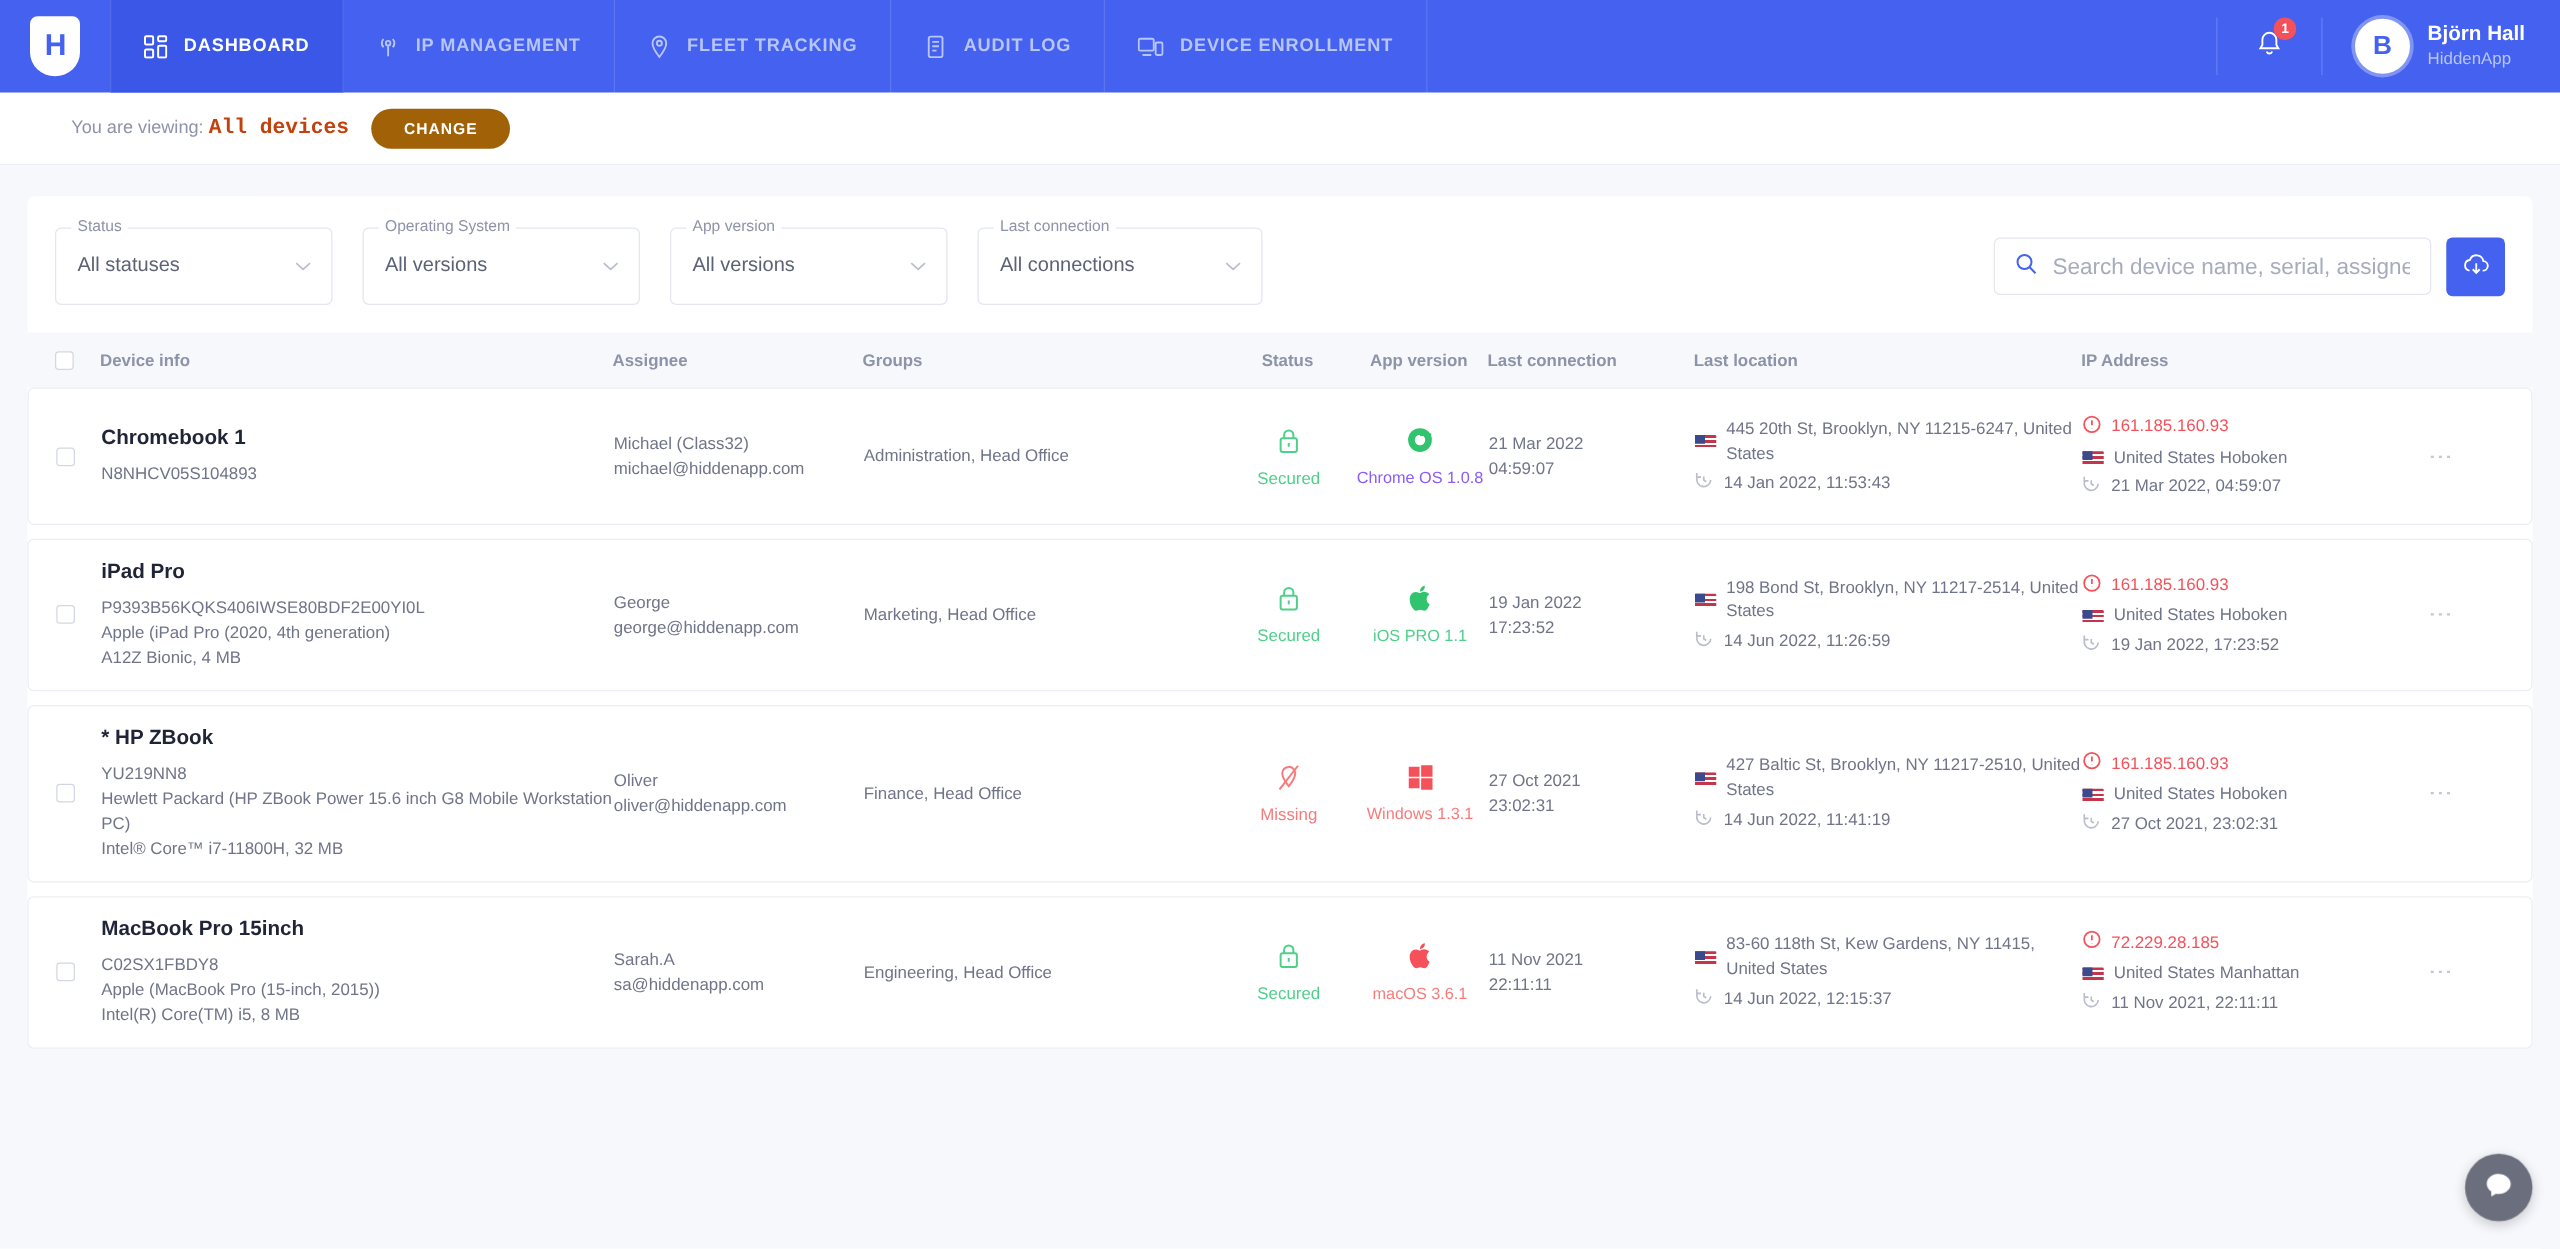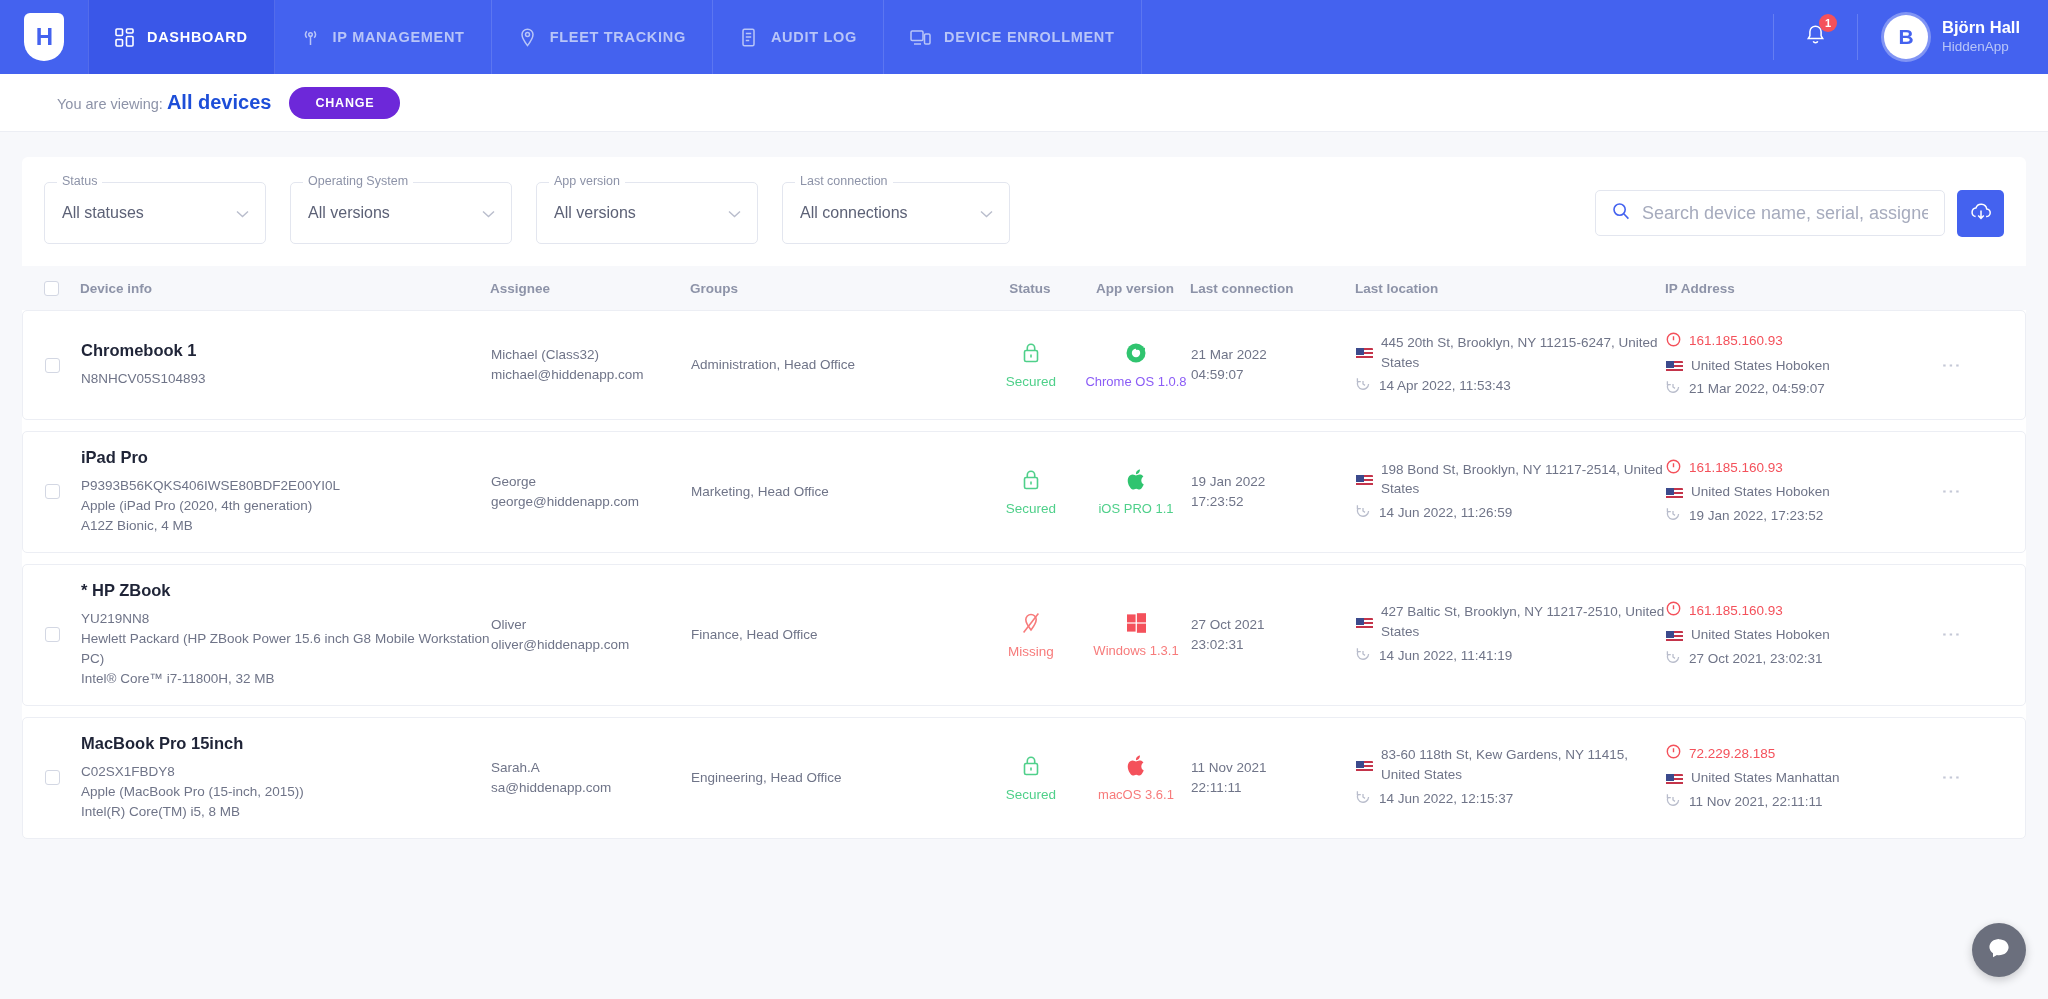--- a/index.html
+++ b/index.html
@@ -86,23 +86,23 @@
   
   .viewbar {
     height: 58px;
     background: #ffffff;
     border-bottom: 1px solid #eceef4;
     display: flex; align-items: center;
     padding-left: 57px;
     gap: 18px;
   }
   .viewbar-text { font-size: 14.5px; color: #8d93a8; }
-  .viewbar-text b { color: #1d4ed8; font-size: 20px; }
+  .viewbar-text b { color: #c2410c; font-size: 17px; font-family: Liberation Mono, monospace; }
   .change-btn {
-    background: #6d28d9; color: #fff;
+    background: #a16207; color: #fff;
     border: none; border-radius: 18px;
     padding: 9px 26px;
     font-size: 12.5px; font-weight: bold; letter-spacing: .8px;
     cursor: pointer;
     font-family: inherit;
   }
 
   
   .page { background: #f7f8fb; height: 867px; padding: 25px 22px 0 22px; }
   .panel { background: #ffffff; border-radius: 6px; padding: 0; }
@@ -468,21 +468,21 @@
         <span class="flag"></span>
               <span>445 20th St, Brooklyn, NY 11215-6247, United States</span>
       </div>
       <div class="stack-line">
         <span class="mini-ico">
   <svg width="14" height="14" viewBox="0 0 14 14" fill="none" stroke="currentColor" stroke-width="1.3">
   <path d="M12.6 7A5.6 5.6 0 111.8 4.6"></path>
                   <path d="M1.4 1.3v3.4h3.4"></path>
                   <path d="M7 4.1V7l2 1.4"></path>
                 </svg></span>
-              <span>14 Apr 2022, 11:53:43</span>
+              <span>14 Jan 2022, 11:53:43</span>
       </div>
     </div>
     <div class="c-ip cell">
       <div class="stack-line">
         <span class="err-ico">
   <svg width="15" height="15" viewBox="0 0 15 15" fill="none" stroke="currentColor" stroke-width="1.4">
   <circle cx="7.5" cy="7.5" r="6.2"></circle>
                   <path d="M7.5 4.2v4M7.5 10.4v.1"></path>
                 </svg></span>
               <span class="ip-red">161.185.160.93</span>

